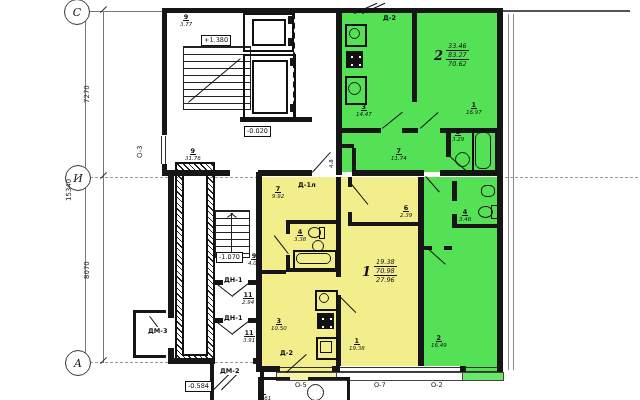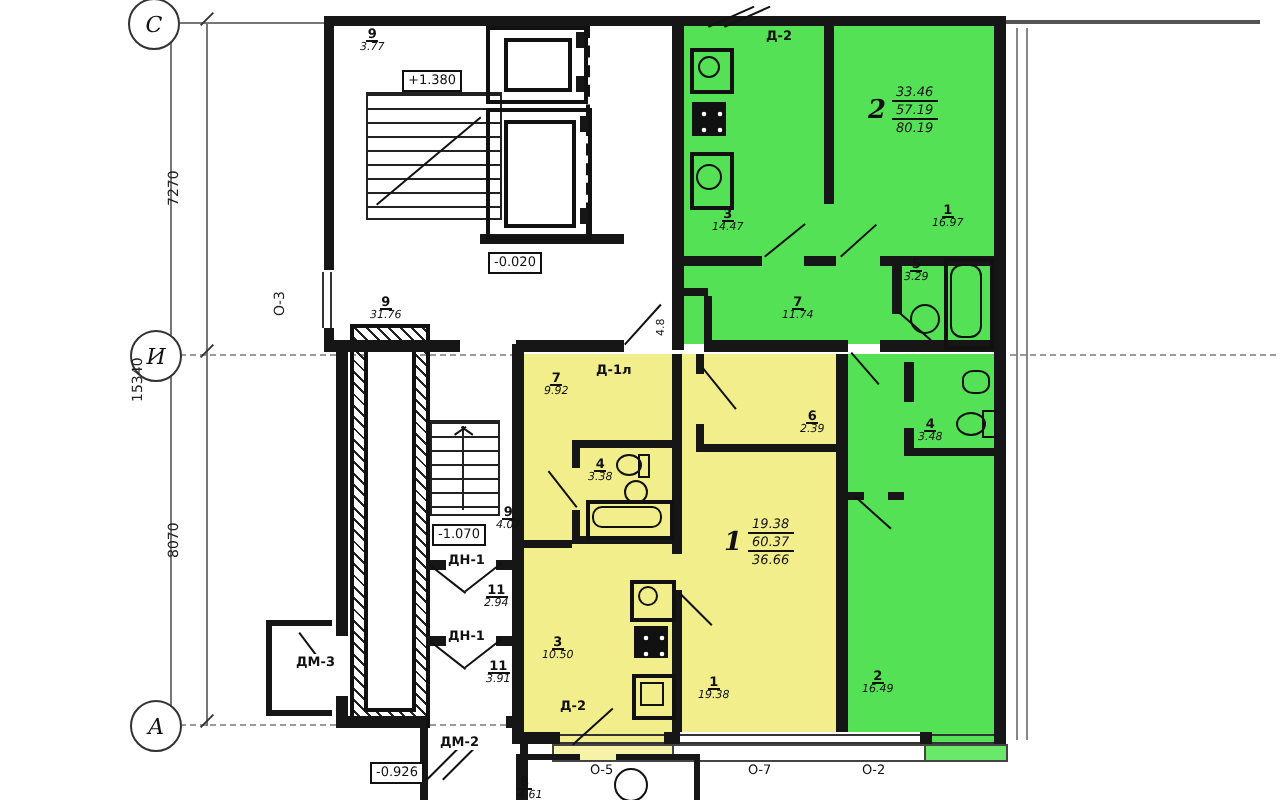--- a/index.html
+++ b/index.html
@@ -209,22 +209,22 @@
   <div class="fix" style="left:296px;top:253px;width:33px;height:9px;border-width:1px;border-radius:5px"></div>
 
   <div class="fix" style="left:315px;top:290px;width:19px;height:17px;border-width:2px"></div>
   <div class="fix" style="left:319px;top:293px;width:8px;height:8px;border-width:1px;border-radius:50%"></div>
   <div class="stove" style="left:317px;top:313px;width:17px;height:16px"></div>
   <div class="fix" style="left:316px;top:337px;width:18px;height:19px;border-width:2px"></div>
   <div class="fix" style="left:320px;top:341px;width:10px;height:10px;border-width:1px"></div>
 
   <div class="box" style="left:201px;top:35px">+1.380</div>
   <div class="box" style="left:244px;top:126px">-0.020</div>
-  <div class="box" style="left:216px;top:262px">-1.070</div>
-  <div class="box" style="left:185px;top:381px">-0.926</div>
+  <div class="box" style="left:216px;top:252px">-1.070</div>
+  <div class="box" style="left:185px;top:381px">-0.584</div>
 
   <div class="door" style="left:383px;top:14px">Д-2</div>
   <div class="door" style="left:298px;top:181px">Д-1л</div>
   <div class="door" style="left:280px;top:349px">Д-2</div>
   <div class="door" style="left:224px;top:276px;background:#fff">ДН-1</div>
   <div class="door" style="left:224px;top:314px;background:#fff">ДН-1</div>
   <div class="door" style="left:220px;top:367px;background:#fff">ДМ-2</div>
   <div class="door" style="left:148px;top:327px;background:#fff">ДМ-3</div>
 
   <div class="win" style="left:295px;top:381px">О-5</div>
@@ -283,26 +283,26 @@
     <span class="a">3.48</span></div>
   <div class="rl" style="left:431px;top:332px">
     <span class="n">2</span>
     <span class="a">16.49</span></div>
   <div class="dim" style="left:334px;top:162px;font-size:5.5px">4.8</div>
 
   <div class="sum" style="left:434px;top:42px">
     <span class="num">2</span>
     <span class="fr">
       <span class="u">33.46</span>
-      <span class="u">57.19</span>
-      <span>80.19</span>
+      <span class="u">83.27</span>
+      <span>70.62</span>
     </span>
   </div>
   <div class="sum" style="left:362px;top:258px">
     <span class="num">1</span>
     <span class="fr">
       <span class="u">19.38</span>
-      <span class="u">60.37</span>
-      <span>36.66</span>
+      <span class="u">70.98</span>
+      <span>27.96</span>
     </span>
   </div>
 
 </div>
 
 </body></html>

